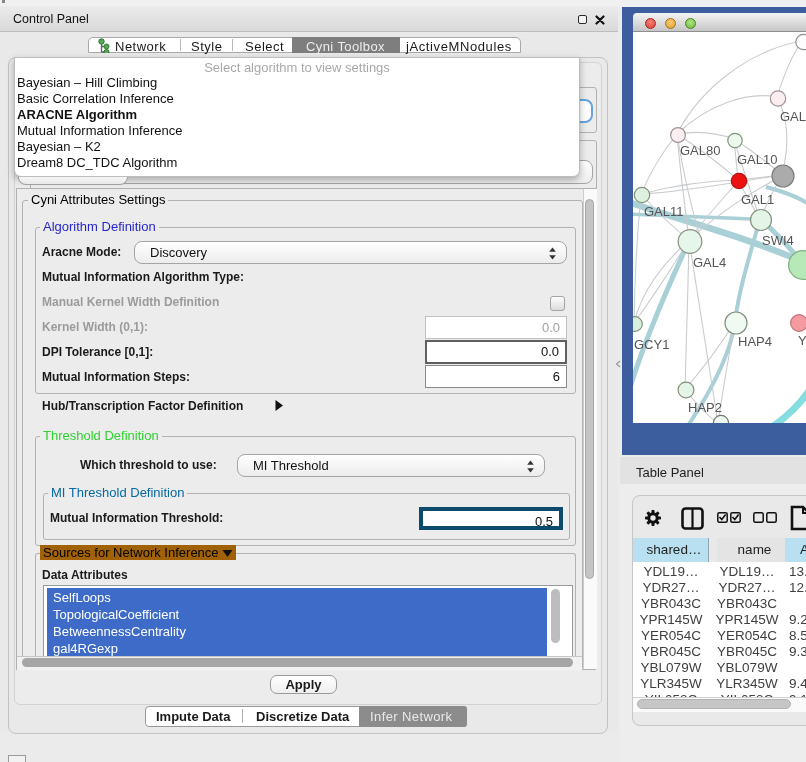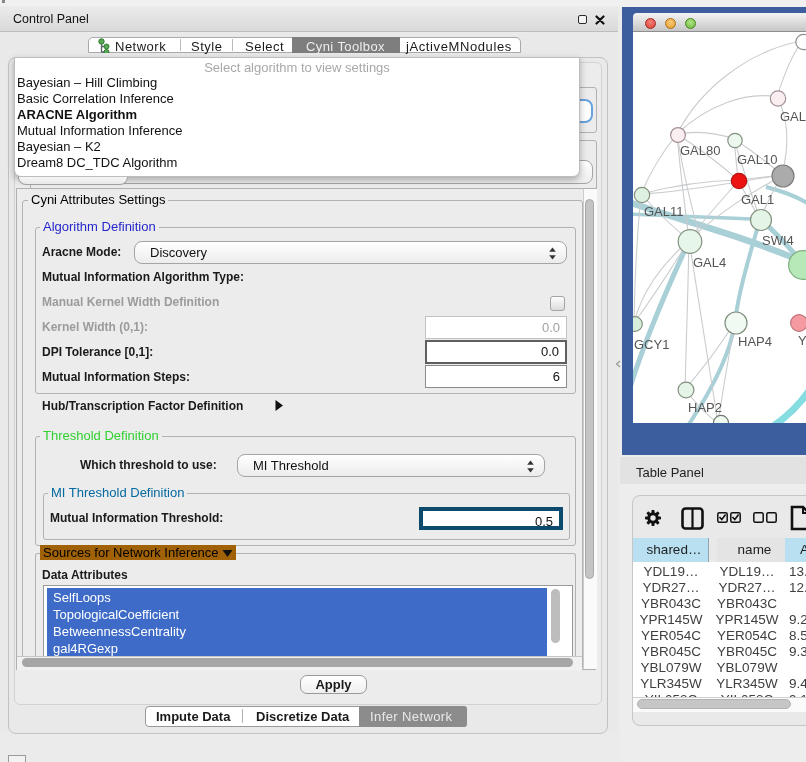--- a/index.html
+++ b/index.html
@@ -122,21 +122,21 @@
 <div class="abs" style="left:22px;top:658px;width:551px;height:9px;background:#a6a6a6;border-radius:5px;"></div>
 
 <div class="abs" style="left:583px;top:189px;width:13px;height:480px;background:#fafafa;border-left:1px solid #cccccc;"></div>
 <div class="abs" style="left:585px;top:199px;width:9px;height:380px;background:#c4c4c4;border:1px solid #a8a8a8;border-radius:5px;box-sizing:border-box;"></div>
 
 <div class="abs" style="left:14px;top:57px;width:566px;height:120px;background:#fff;border:1px solid #bdbdbd;border-radius:0 0 7px 7px;box-shadow:0 3px 7px rgba(0,0,0,0.30);box-sizing:border-box;z-index:10;">
   <div style="position:absolute;left:0;top:2px;width:100%;text-align:center;font-size:13px;color:#a8a8a8;">Select algorithm to view settings</div>
   <div style="position:absolute;left:2px;top:17px;font-size:13px;color:#111;line-height:16px;">Bayesian – Hill Climbing<br>Basic Correlation Inference<br><b>ARACNE Algorithm</b><br>Mutual Information Inference<br>Bayesian – K2<br>Dream8 DC_TDC Algorithm</div>
 </div>
 
-<div class="abs" style="left:270px;top:675px;width:67px;height:19px;background:linear-gradient(#ffffff,#efefef);border:1px solid #9a9a9a;border-radius:7px;box-sizing:border-box;text-align:center;font-size:13px;font-weight:bold;color:#1a1a1a;line-height:17px;margin-left:30px;">Apply</div>
+<div class="abs" style="left:270px;top:675px;width:67px;height:19px;background:linear-gradient(#ffffff,#efefef);border:1px solid #9a9a9a;border-radius:7px;box-sizing:border-box;text-align:center;font-size:13px;font-weight:bold;color:#1a1a1a;line-height:17px;">Apply</div>
 
 <div class="abs" style="left:145px;top:706px;width:322px;height:21px;background:#fff;border:1px solid #999;border-radius:4px;box-sizing:border-box;"></div>
 <div class="abs tabt" style="left:156px;top:709px;font-weight:bold;">Impute Data</div>
 <div class="abs" style="left:242px;top:709px;width:1px;height:14px;background:#b0b0b0;"></div>
 <div class="abs tabt" style="left:256px;top:709px;font-weight:bold;">Discretize Data</div>
 <div class="abs" style="left:359px;top:706px;width:108px;height:21px;background:#8c8c8c;border-radius:0 3px 3px 0;"></div>
 <div class="abs tabt" style="left:370px;top:709px;color:#e9e9e9;letter-spacing:0.4px;">Infer Network</div>
 
 <div class="abs" style="left:8px;top:755px;width:16px;height:12px;background:#f2f2f2;border:1px solid #9a9a9a;"></div>
 <svg class="abs" style="left:615px;top:360px;" width="6" height="8" viewBox="0 0 6 8">

